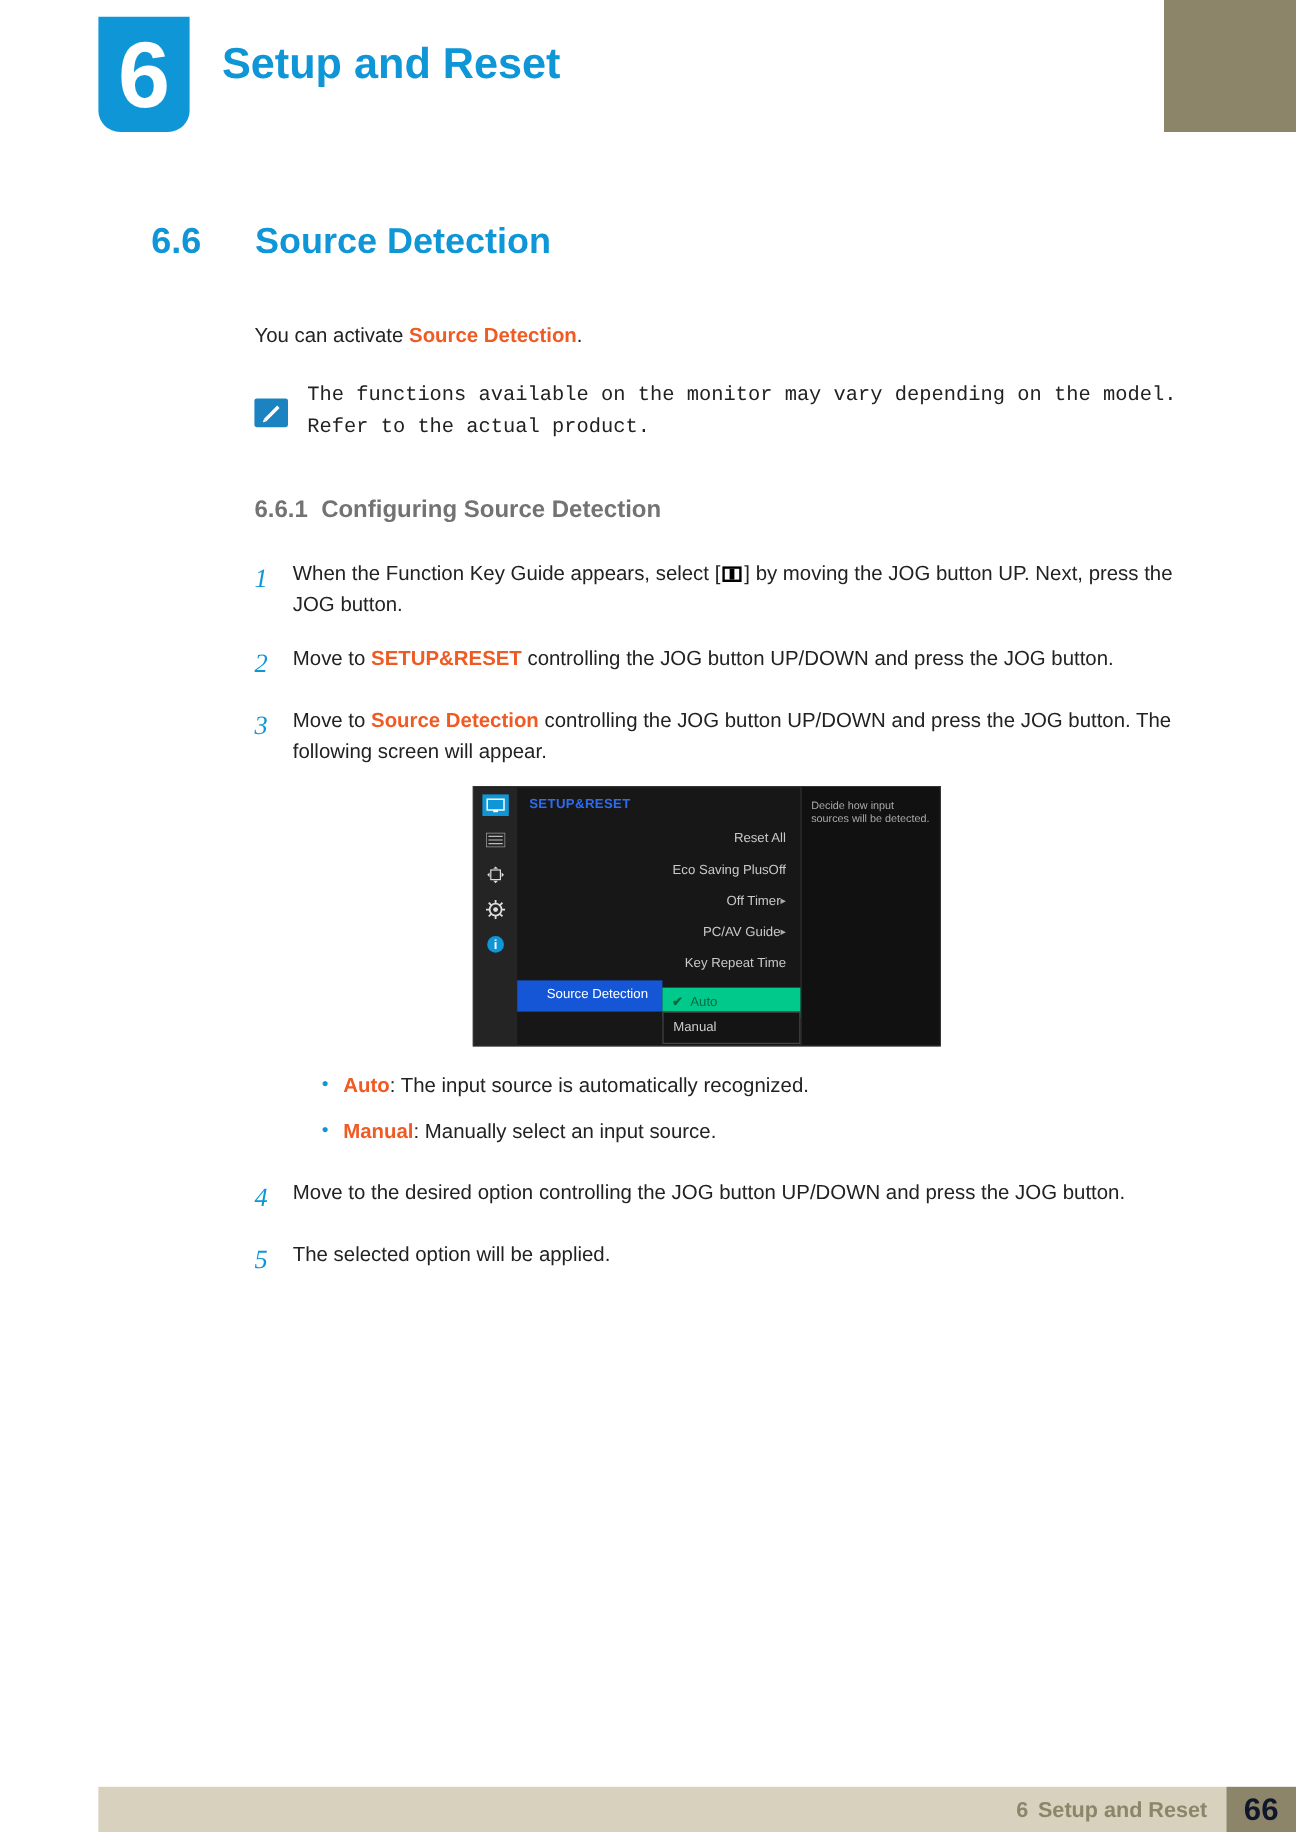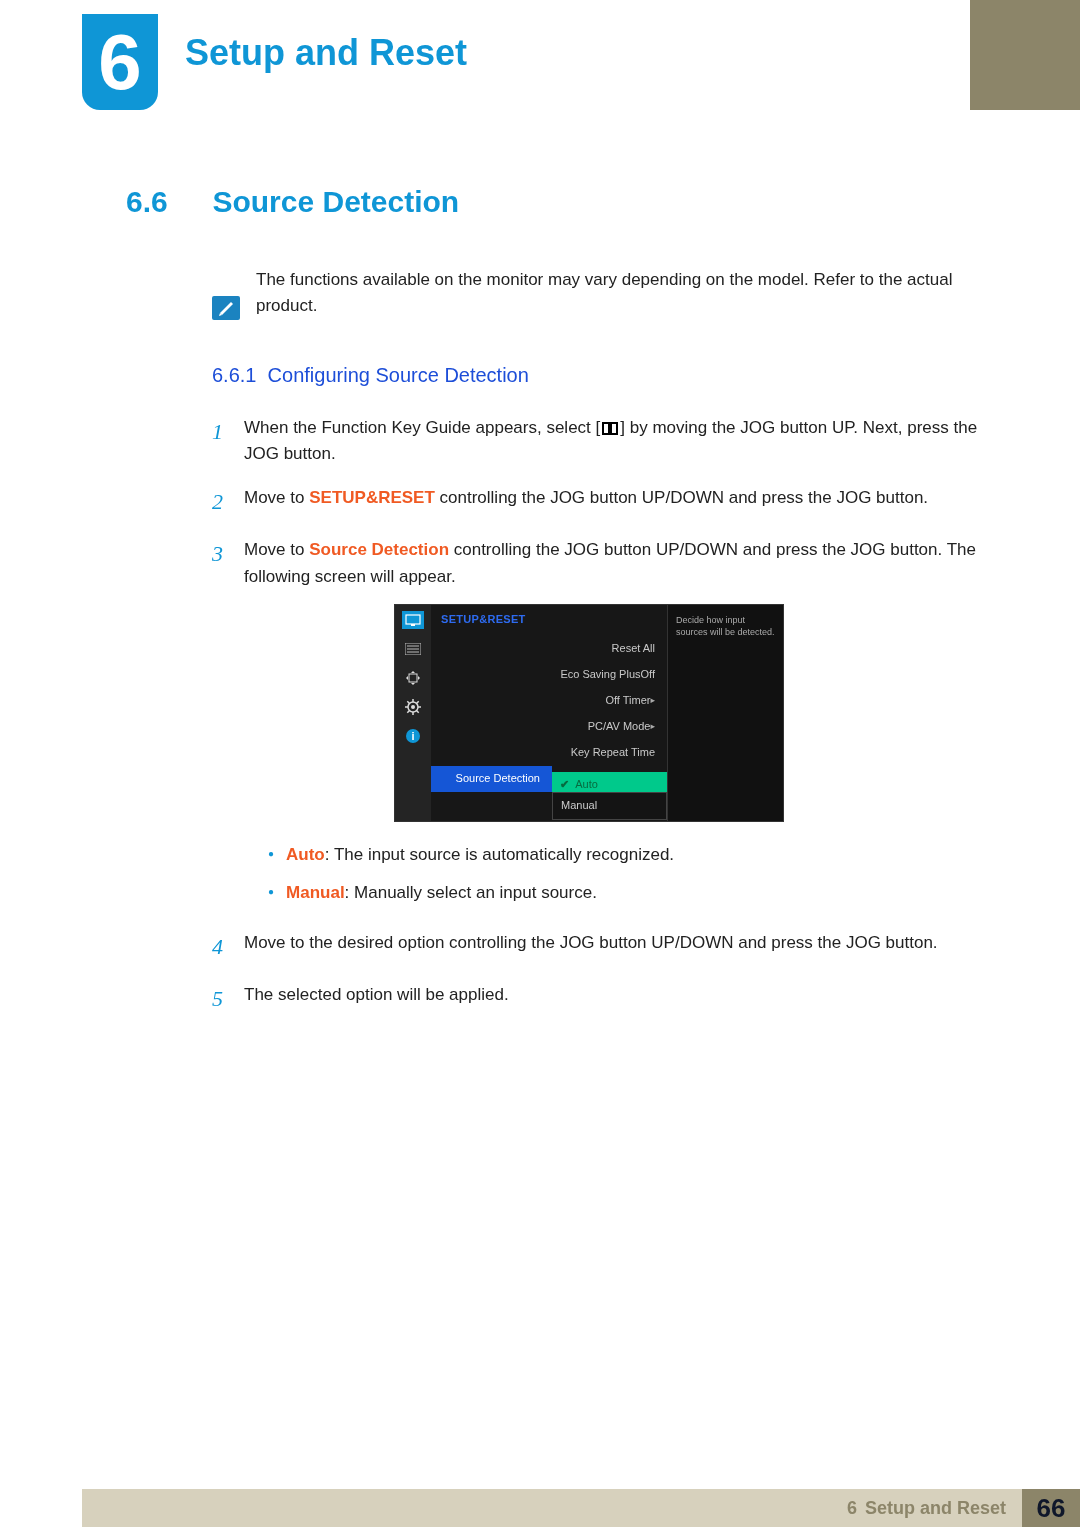--- a/index.html
+++ b/index.html
@@ -55,39 +55,40 @@
   }
   .body-indent {
     margin-left: 86px;
     margin-top: 48px;
     font-size: 17px;
     line-height: 1.55;
   }
   .orange-bold { color: #f05a23; font-weight: bold; }
   .note-row {
     display: flex;
-    align-items: flex-end;
+    align-items: center;
     gap: 16px;
     margin-top: 24px;
+    font-family: Liberation Mono, monospace;
   }
   .note-icon {
     width: 28px; height: 24px;
     background: #1b83c0;
     border-radius: 2px;
     display: flex;
     align-items: center;
     justify-content: center;
     flex-shrink: 0;
   }
   .note-icon svg { width: 16px; height: 16px; }
   .h3 {
     margin-top: 40px;
-    color: #1d4ed8;
+    color: #737373;
     font-size: 20px;
-    font-weight: normal;
+    font-weight: bold;
   }
   ol.steps {
     list-style: none;
     margin-top: 24px;
   }
   ol.steps > li {
     display: flex;
     gap: 18px;
     margin-bottom: 18px;
     font-size: 17px;
@@ -251,20 +252,23 @@
 <div class="chapter-tab">6</div>
 <div class="chapter-title">Setup and Reset</div>
 
 <div class="section">
   <div>
     <span class="h2-num">6.6</span>
     <span class="h2-text">Source Detection</span>
   </div>
 
   <div class="body-indent">
+    <p>
+      <span>You can activate </span><span class="orange-bold">Source Detection</span><span>.</span>
+    </p>
 
     <div class="note-row">
       <div class="note-icon">
         <svg viewBox="0 0 16 16">
             <path d="M2 13 L13 2 L15 4 L4 15 Z" fill="#fff"></path>
             <path d="M2 13 L4 15 L1 16 Z" fill="#fff"></path>
           </svg>
       </div>
       <div>The functions available on the monitor may vary depending on the model. Refer to the actual product.</div>
     </div>
@@ -340,21 +344,21 @@
                 </div>
               <div class="osd-row">
                   <span>Eco Saving Plus</span>
                   <span>Off</span>
                 </div>
               <div class="osd-row">
                   <span>Off Timer</span>
                   <span class="osd-arrow">▸</span>
                 </div>
               <div class="osd-row">
-                  <span>PC/AV Mode</span>
+                  <span>PC/AV Guide</span>
                   <span class="osd-arrow">▸</span>
                 </div>
               <div class="osd-row">
                   <span>Key Repeat Time</span>
                   <span></span>
                 </div>
               <div style="position:relative">
                 <div class="osd-row selected">
                     <span>Source Detection</span>
                   </div>

